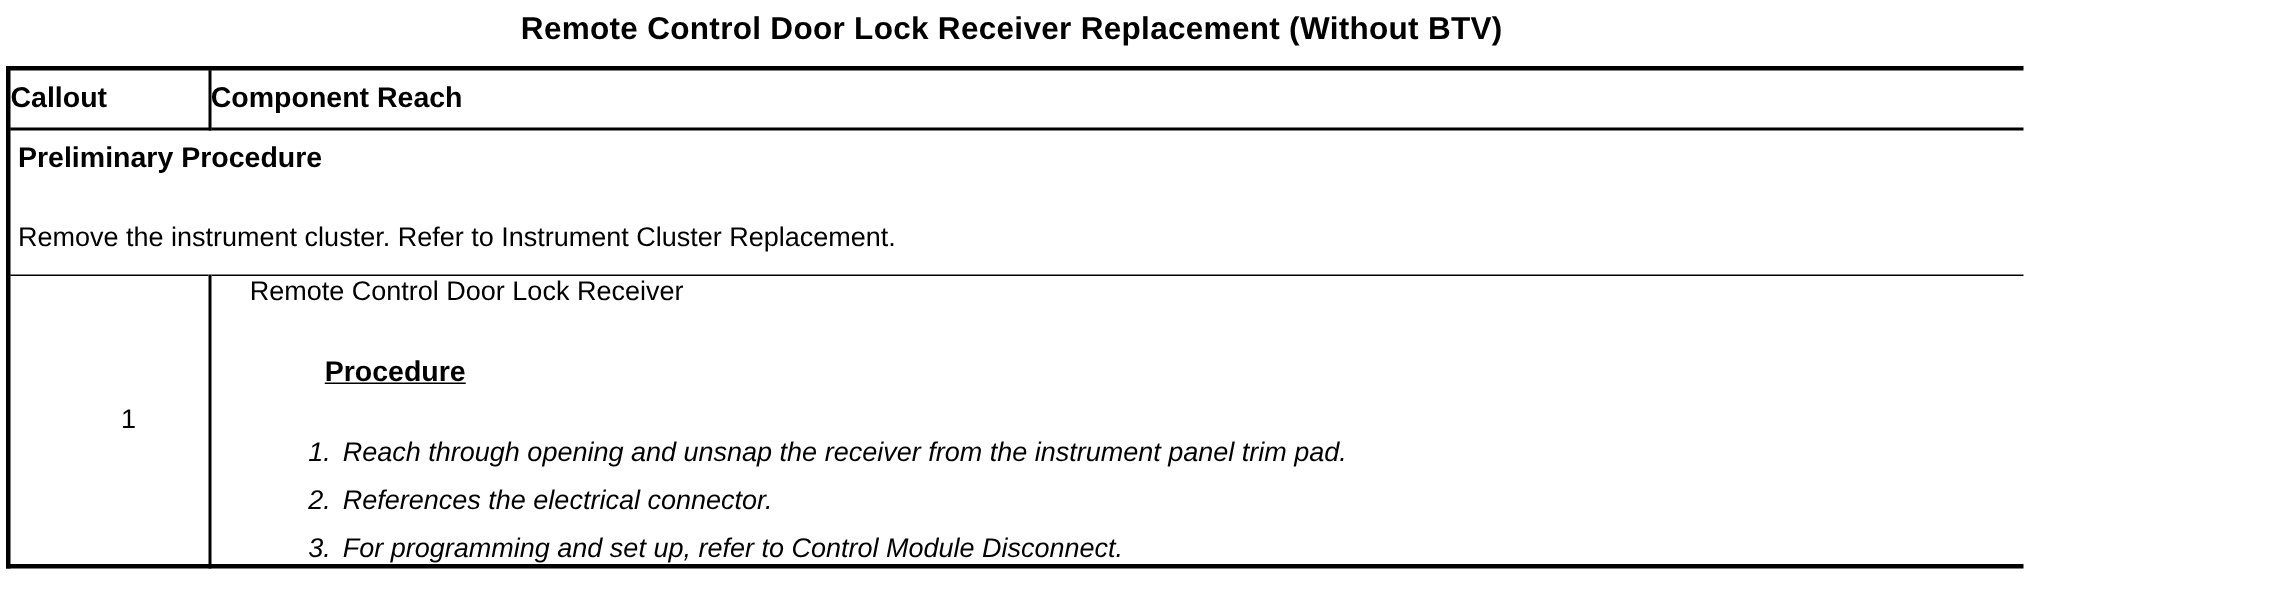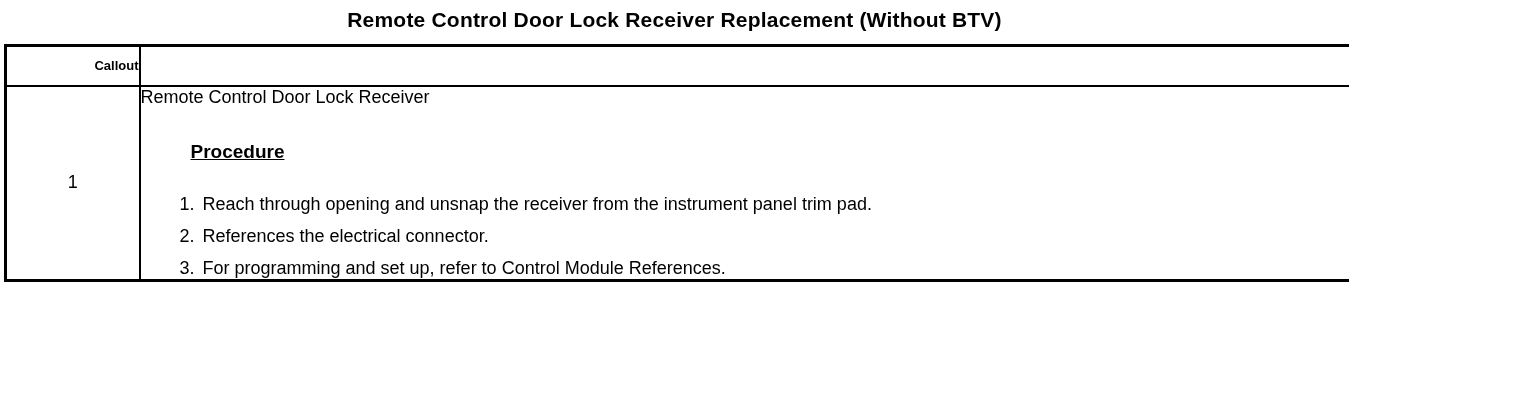--- a/index.html
+++ b/index.html
@@ -33,62 +33,63 @@
     font-size: 18px;
   }
   table.component-table th,
   table.component-table td {
     border: 2px solid #000000;
     padding: 0;
   }
   
   thead th {
     font-weight: bold;
-    font-size: 13px;
-    text-align: right;
+    font-size: 19px;
+    text-align: left;
     height: 40px;
     vertical-align: middle;
     border-bottom-width: 3px;
   }
   th.col-callout { width: 134px; }
   
   tr.prelim-row td {
     border-bottom-width: 1px;
     padding: 8px 6px 14px 5px;
     vertical-align: top;
   }
   .prelim-heading {
     font-weight: bold;
     font-size: 19px;
     margin: 0;
   }
   .prelim-text {
     margin: 31px 0 0 0;
   }
   
-  tr.item-row td { border-top-width: 1px; }
+  tr.item-row td { border-top-width: 1px; padding-left: 26px; }
   td.callout-cell {
     text-align: center;
     vertical-align: middle;
     font-size: 18px;
   }
   td.component-cell {
     vertical-align: top;
     padding: 8px 8px 6px 6px;
   }
   .component-line { margin: 0; }
   .procedure-heading {
     font-weight: bold;
     font-size: 19px;
     margin: 33px 0 0 50px;
     text-decoration: underline;
   }
   ol.procedure-steps {
     margin: 31px 0 0 0;
     padding: 0 0 0 59px;
+    font-style: italic;
   }
   ol.procedure-steps li {
     margin: 0 0 11px 0;
     padding-left: 3px;
   }
   ol.procedure-steps li:last-child { margin-bottom: 0; }
 </style>
 </head>
 <body>
 
@@ -97,28 +98,34 @@
   <h1 class="doc-title">Remote Control Door Lock Receiver Replacement (Without BTV)</h1>
 
   <table class="component-table">
     <thead>
       <tr>
         <th class="col-callout">Callout</th>
         <th class="col-component">Component Reach</th>
       </tr>
     </thead>
     <tbody>
+      <tr class="prelim-row">
+        <td colspan="2">
+          <p class="prelim-heading">Preliminary Procedure</p>
+          <p class="prelim-text">Remove the instrument cluster. Refer to Instrument Cluster Replacement.</p>
+        </td>
+      </tr>
       <tr class="item-row">
         <td class="callout-cell">1</td>
         <td class="component-cell">
           <p class="component-line">Remote Control Door Lock Receiver</p>
           <p class="procedure-heading">Procedure</p>
           <ol class="procedure-steps">
             <li>Reach through opening and unsnap the receiver from the instrument panel trim pad.</li>
             <li>References the electrical connector.</li>
-            <li>For programming and set up, refer to Control Module References.</li>
+            <li>For programming and set up, refer to Control Module Disconnect.</li>
           </ol>
         </td>
       </tr>
     </tbody>
   </table>
 
 </div>
 
 </body></html>

